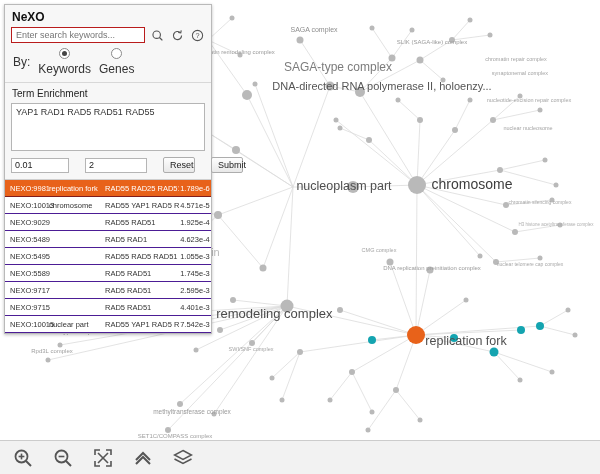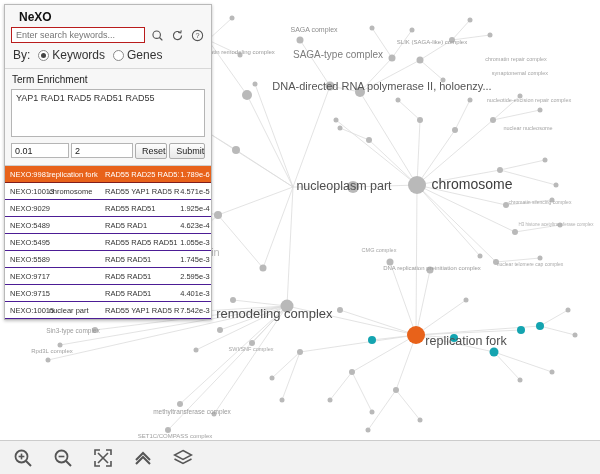--- a/index.html
+++ b/index.html
@@ -45,21 +45,21 @@
     width: 206px;
     background: #f7f7f7;
     border: 1px solid #b9b9b9;
     box-shadow: 0 1px 3px rgba(0,0,0,0.25);
     font-size: 10px;
     color: #222;
   }
   #panel-title {
     font-size: 12px;
     font-weight: bold;
-    padding: 5px 7px 3px 14px;
+    padding: 5px 7px 3px 7px;
     color: #111;
   }
   .search-row {
     display: flex;
     align-items: center;
     padding: 0 6px 5px 6px;
     gap: 4px;
   }
   .search-input {
     flex: 1;
@@ -81,21 +81,21 @@
   .icon-btn svg { display: block; }
 
   .radio-row {
     display: flex;
     align-items: center;
     gap: 8px;
     padding: 0 6px 6px 8px;
     font-size: 12px;
     color: #333;
   }
-  .radio-opt { display: flex; align-items: center; gap: 3px; }
+  .radio-opt { display: flex; align-items: center; gap: 3px; flex-direction: column; }
   .radio {
     width: 9px; height: 9px;
     border: 1px solid #8a8a8a;
     border-radius: 50%;
     background: #fff;
     display: inline-block;
     position: relative;
   }
   .radio.checked::after {
     content: "";
@@ -120,22 +120,22 @@
     background: #ffffff;
     height: 48px;
     font-size: 9px;
     color: #333;
     padding: 3px 4px;
     box-sizing: border-box;
     overflow: hidden;
   }
   .params-row {
     display: flex;
-    align-items: flex-start;
-    gap: 2px;
+    align-items: center;
+    gap: 16px;
     padding: 0 6px 6px 6px;
   }
   .param-input {
     width: 58px;
     height: 15px;
     border: 1px solid #b5b5b5;
     background: #fff;
     font-size: 9px;
     padding: 0 3px;
     box-sizing: border-box;
@@ -391,21 +391,21 @@
         <circle cx="494" cy="352" r="4.5" fill="#14a4b0"></circle>
         <circle cx="521" cy="330" r="4" fill="#14a4b0"></circle>
         <circle cx="540" cy="326" r="4" fill="#14a4b0"></circle>
       </g>
     </svg>
     <div id="labels">
         <div class="node-label" style="left: 314px; top: 29px; font-size: 7px; color: rgb(141, 141, 141);">SAGA complex</div>
         <div class="node-label" style="left: 432px; top: 42px; font-size: 6px; color: rgb(154, 154, 154);">SLIK (SAGA-like) complex</div>
         <div class="node-label" style="left: 234px; top: 52px; font-size: 6px; color: rgb(154, 154, 154);">chromatin remodeling complex</div>
         <div class="node-label" style="left: 516px; top: 59px; font-size: 5.5px; color: rgb(165, 165, 165);">chromatin repair complex</div>
-        <div class="node-label" style="left: 338px; top: 54px; font-size: 10px; color: rgb(124, 124, 124);">SAGA-type complex</div>
+        <div class="node-label" style="left: 338px; top: 67px; font-size: 12px; color: rgb(124, 124, 124);">SAGA-type complex</div>
         <div class="node-label" style="left: 520px; top: 73px; font-size: 5.5px; color: rgb(165, 165, 165);">synaptonemal complex</div>
         <div class="node-label" style="left: 382px; top: 86px; font-size: 11px; color: rgb(85, 85, 85);">DNA-directed RNA polymerase II, holoenzy...</div>
         <div class="node-label" style="left: 529px; top: 100px; font-size: 5.5px; color: rgb(165, 165, 165);">nucleotide-excision repair complex</div>
         <div class="node-label" style="left: 528px; top: 128px; font-size: 5.5px; color: rgb(165, 165, 165);">nuclear nucleosome</div>
         <div class="node-label" style="left: 344px; top: 186px; font-size: 12.5px; color: rgb(79, 79, 79);">nucleoplasm part</div>
         <div class="node-label" style="left: 472px; top: 184px; font-size: 14px; color: rgb(61, 61, 61);">chromosome</div>
         <div class="node-label" style="left: 540px; top: 202px; font-size: 5px; color: rgb(168, 168, 168);">chromatin silencing complex</div>
         <div class="node-label" style="left: 125px; top: 175px; font-size: 5px; color: rgb(181, 181, 181);">nuclear chromosome part</div>
         <div class="node-label" style="left: 131px; top: 205px; font-size: 6.5px; color: rgb(171, 171, 171);">H4/H2A histone acetyltransferase complex</div>
         <div class="node-label" style="left: 556px; top: 224px; font-size: 4.5px; color: rgb(176, 176, 176);">H3 histone acetyltransferase complex</div>

